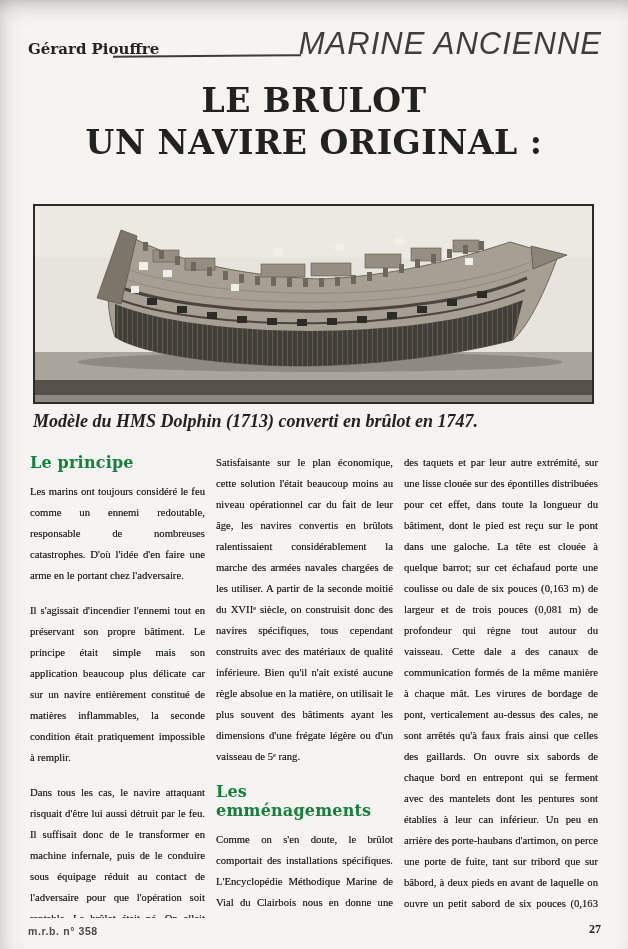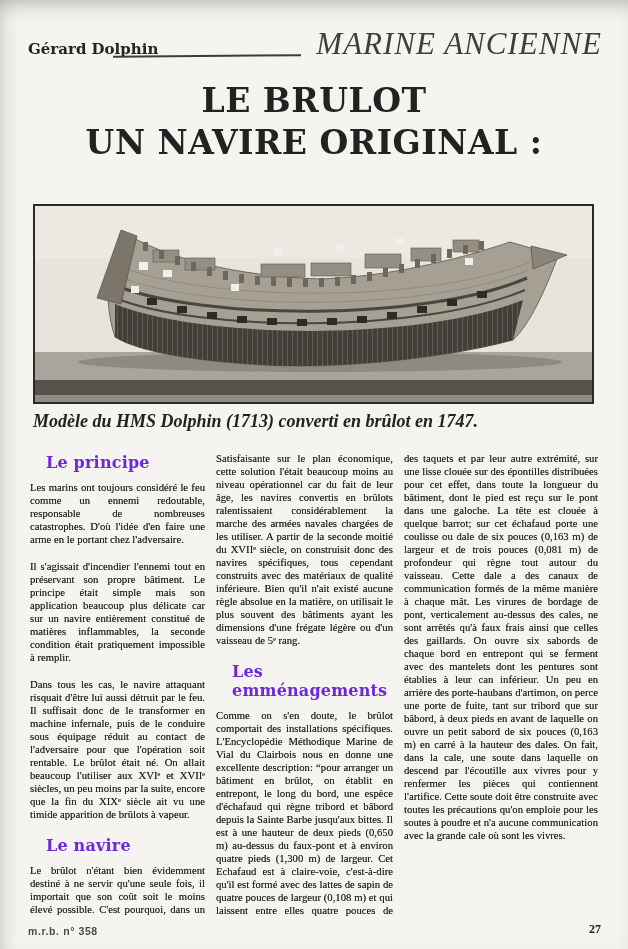--- a/index.html
+++ b/index.html
@@ -17,21 +17,21 @@
   .author{
     position:absolute; left:28px; top:40px;
     font-family:"DejaVu Serif", serif; font-weight:bold; font-size:15px; color:#242422;
   }
   .header-rule{
     position:absolute; left:113px; top:55px; width:188px; height:0;
     border-top:2px solid #3c3c3a; transform:rotate(-0.5deg);
   }
   .section-title{
     position:absolute; right:26px; top:26px;
-    font-family:Liberation Serif, serif; font-style:italic;
+    font-family:Liberation Sans, sans-serif; font-style:italic;
     font-size:31px; letter-spacing:1px; color:#3e3e3c; white-space:nowrap;
   }
   
   .article-title{
     position:absolute; left:0; right:0; top:80px; text-align:center;
     font-family:"DejaVu Serif", serif; font-weight:bold;
     font-size:33px; line-height:42px; letter-spacing:0.5px; color:#222220;
   }
   
   .photo-frame{
@@ -48,26 +48,26 @@
   .body-columns{
     position:absolute; left:30px; top:452px; width:570px; height:466px;
     display:flex; gap:11px; overflow:hidden;
   }
   .col{ overflow:hidden; }
   .col1{ width:175px; }
   .col2{ width:177px; }
   .col3{ width:194px; }
   .col-heading{
     font-family:"DejaVu Serif", serif; font-weight:bold;
-    font-size:16px; line-height:19px; margin:1px 16px 9px; color:#6d28d9;
+    font-size:16px; line-height:19px; margin:1px 0 9px; color:#15803d;
     letter-spacing:0.2px;
   }
   .col-heading.mt{ margin-top:15px; }
   .col p{
-    margin:0; font-size:10.7px; line-height:13px; text-align:justify;
+    margin:0; font-size:10.7px; line-height:21px; text-align:justify;
     color:#1d1d1b; text-shadow:0 0 0.4px rgba(29,29,27,.6);
   }
   .col p + p{ margin-top:14px; }
   
   .footer-journal{
     position:absolute; left:28px; top:925px;
     font-family:"Liberation Sans", sans-serif; font-weight:bold;
     font-size:10.5px; letter-spacing:0.6px; color:#4b4b49;
   }
   .page-number{
@@ -79,21 +79,21 @@
     position:absolute; left:0; top:849px; width:628px; height:100px;
     mix-blend-mode:multiply; opacity:0.95; pointer-events:none; z-index:4;
   }
   .watermark svg{ display:block; width:628px; height:100px; }
 </style>
 </head>
 <body>
 
 <div class="page">
 
-  <div class="author">Gérard Dolphin</div>
+  <div class="author">Gérard Piouffre</div>
   <div class="header-rule"></div>
   <div class="section-title">MARINE ANCIENNE</div>
 
   <div class="article-title">
     <div>LE BRULOT</div>
     <div>UN NAVIRE ORIGINAL :</div>
   </div>
 
   <div class="photo-frame">
     <svg viewBox="0 0 557 196" aria-hidden="true">

